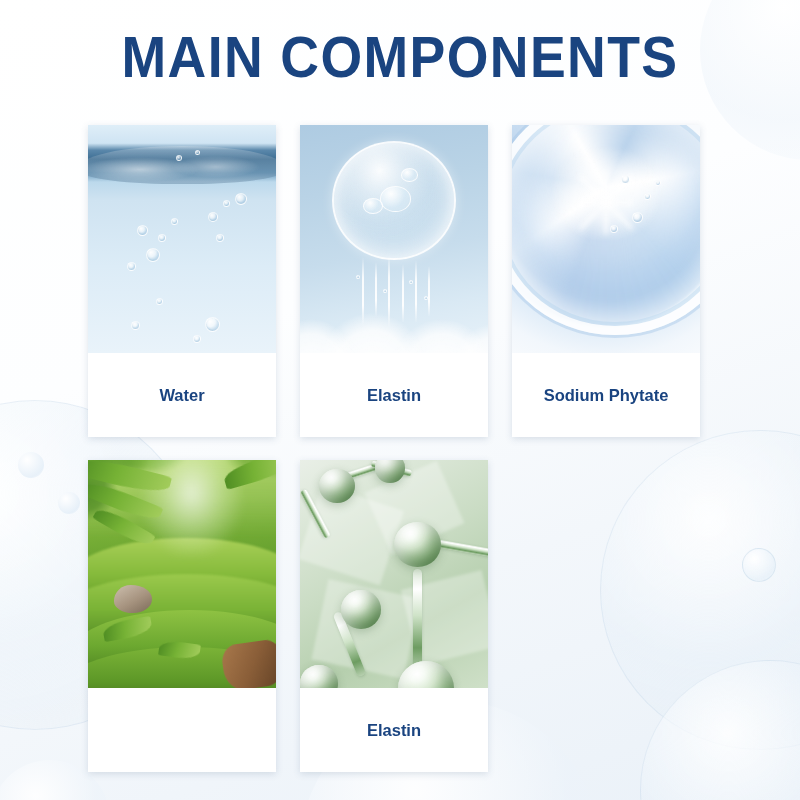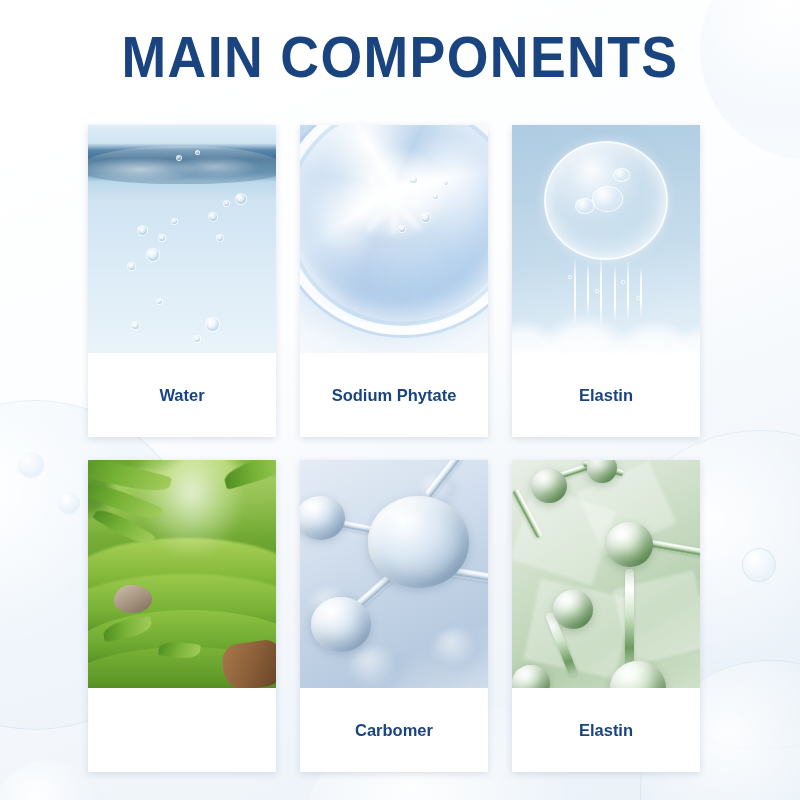--- a/index.html
+++ b/index.html
@@ -378,35 +378,20 @@
         <div class="bub" style="left:68%;top:48%;width:8px;height:8px;"></div>
         <div class="bub" style="left:36%;top:76%;width:7px;height:7px;"></div>
         <div class="bub" style="left:23%;top:86%;width:9px;height:9px;"></div>
         <div class="bub" style="left:62%;top:84%;width:15px;height:15px;"></div>
         <div class="bub" style="left:56%;top:92%;width:8px;height:8px;"></div>
         <div class="bub" style="left:47%;top:13%;width:6px;height:6px;"></div>
         <div class="bub" style="left:57%;top:11%;width:5px;height:5px;"></div>
       </div>
       <div class="card-cap">
         <span>Water</span>
-      </div>
-    </div>
-
-    <div class="card">
-      <div class="card-img img-glass">
-        <div class="glass-glint"></div>
-        <div class="glass-spark"></div>
-        <div class="bub" style="left:58%;top:22%;width:9px;height:9px;"></div>
-        <div class="bub" style="left:70%;top:30%;width:7px;height:7px;"></div>
-        <div class="bub" style="left:64%;top:38%;width:11px;height:11px;"></div>
-        <div class="bub" style="left:76%;top:24%;width:6px;height:6px;"></div>
-        <div class="bub" style="left:52%;top:44%;width:8px;height:8px;"></div>
-      </div>
-      <div class="card-cap">
-        <span>Sodium Phytate</span>
       </div>
     </div>
 
     <div class="card">
       <div class="card-img img-elastin">
         <div class="big-bubble">
           <div class="inner-bubble"></div>
           <div class="inner-bubble b2"></div>
           <div class="inner-bubble b3"></div>
         </div>
@@ -421,58 +406,53 @@
         <div class="bub" style="left:58%;top:68%;width:4px;height:4px;"></div>
         <div class="bub" style="left:66%;top:75%;width:4px;height:4px;"></div>
         <div class="foam"></div>
       </div>
       <div class="card-cap">
         <span>Elastin</span>
       </div>
     </div>
 
     <div class="card">
+      <div class="card-img img-glass">
+        <div class="glass-glint"></div>
+        <div class="glass-spark"></div>
+        <div class="bub" style="left:58%;top:22%;width:9px;height:9px;"></div>
+        <div class="bub" style="left:70%;top:30%;width:7px;height:7px;"></div>
+        <div class="bub" style="left:64%;top:38%;width:11px;height:11px;"></div>
+        <div class="bub" style="left:76%;top:24%;width:6px;height:6px;"></div>
+        <div class="bub" style="left:52%;top:44%;width:8px;height:8px;"></div>
+      </div>
+      <div class="card-cap">
+        <span>Sodium Phytate</span>
+      </div>
+    </div>
+
+    <div class="card">
       <div class="card-img img-moss">
         <div class="moss-l1"></div>
         <div class="moss-l2"></div>
         <div class="moss-l3"></div>
         <div class="moss-l4"></div>
         <div class="canopy"></div>
         <div class="sunhaze"></div>
         <div class="frond" style="left:-8%;top:2%;width:52%;height:9%;transform:rotate(14deg);"></div>
         <div class="frond" style="left:-4%;top:14%;width:44%;height:8%;transform:rotate(22deg);"></div>
         <div class="frond" style="left:2%;top:26%;width:34%;height:7%;transform:rotate(30deg);"></div>
         <div class="frond" style="left:72%;top:0%;width:36%;height:9%;transform:rotate(-16deg);"></div>
         <div class="frond" style="left:8%;top:70%;width:26%;height:8%;transform:rotate(-10deg);"></div>
         <div class="frond" style="left:38%;top:80%;width:22%;height:7%;transform:rotate(8deg);"></div>
         <div class="stone" style="left:14%;top:55%;width:20%;height:12%;"></div>
         <div class="log" style="left:72%;top:80%;width:32%;height:20%;transform:rotate(-8deg);"></div>
       </div>
     </div>
 
-    <div class="card">
-      <div class="card-img img-carbomer">
-        <div class="bgmol" style="left:4%;top:56%;width:26%;height:18%;"></div>
-        <div class="bgmol" style="left:26%;top:82%;width:30%;height:20%;"></div>
-        <div class="bgmol" style="left:62%;top:6%;width:22%;height:15%;"></div>
-        <div class="bgmol" style="left:70%;top:74%;width:28%;height:19%;"></div>
-
-        <div class="bond" style="left:12%;top:27%;width:30%;height:8px;transform:rotate(11deg);"></div>
-        <div class="bond" style="left:62%;top:4%;width:30%;height:9px;transform:rotate(-52deg);"></div>
-        <div class="bond" style="left:70%;top:48%;width:34%;height:9px;transform:rotate(9deg);"></div>
-        <div class="bond" style="left:22%;top:56%;width:34%;height:9px;transform:rotate(-41deg);"></div>
-
-        <div class="atom" style="left:36%;top:16%;width:54%;height:40%;"></div>
-        <div class="atom" style="left:-2%;top:16%;width:26%;height:19%;"></div>
-        <div class="atom" style="left:6%;top:60%;width:32%;height:24%;"></div>
-      </div>
-      <div class="card-cap">
-        <span>Carbomer</span>
-      </div>
-    </div>
 
     <div class="card">
       <div class="card-img img-keratin">
         <div class="hexbg" style="left:4%;top:16%;width:46%;height:34%;"></div>
         <div class="hexbg" style="left:40%;top:6%;width:42%;height:30%;transform:rotate(-24deg);"></div>
         <div class="hexbg" style="left:10%;top:56%;width:50%;height:36%;transform:rotate(12deg);"></div>
         <div class="hexbg" style="left:58%;top:52%;width:44%;height:34%;transform:rotate(-14deg);"></div>
 
         <div class="gbond" style="left:18%;top:4%;width:26%;height:7px;transform:rotate(-18deg);"></div>
         <div class="gbond" style="left:38%;top:2%;width:22%;height:7px;transform:rotate(14deg);"></div>

